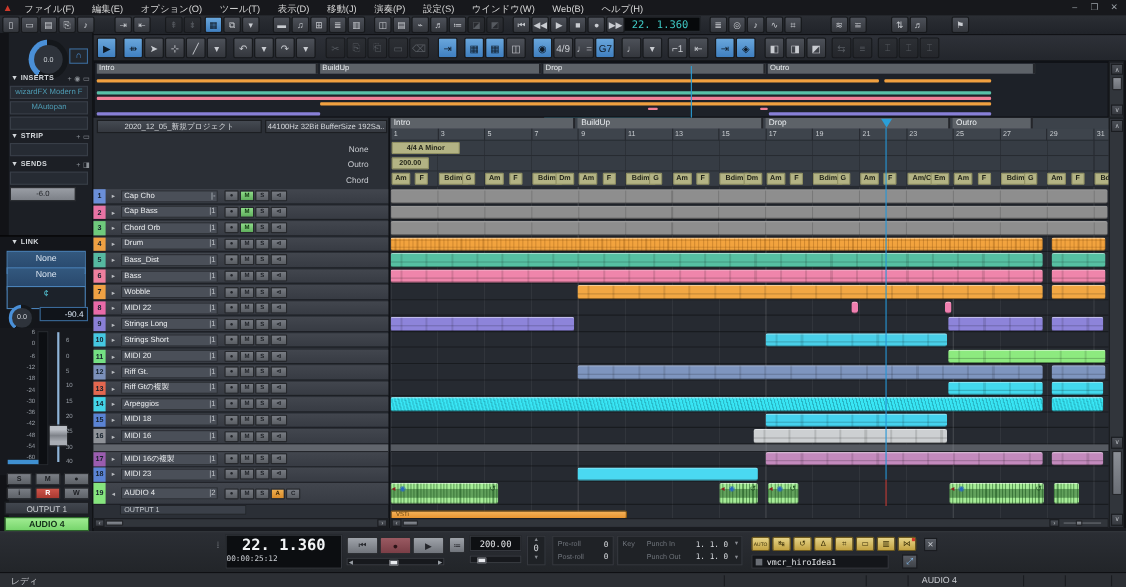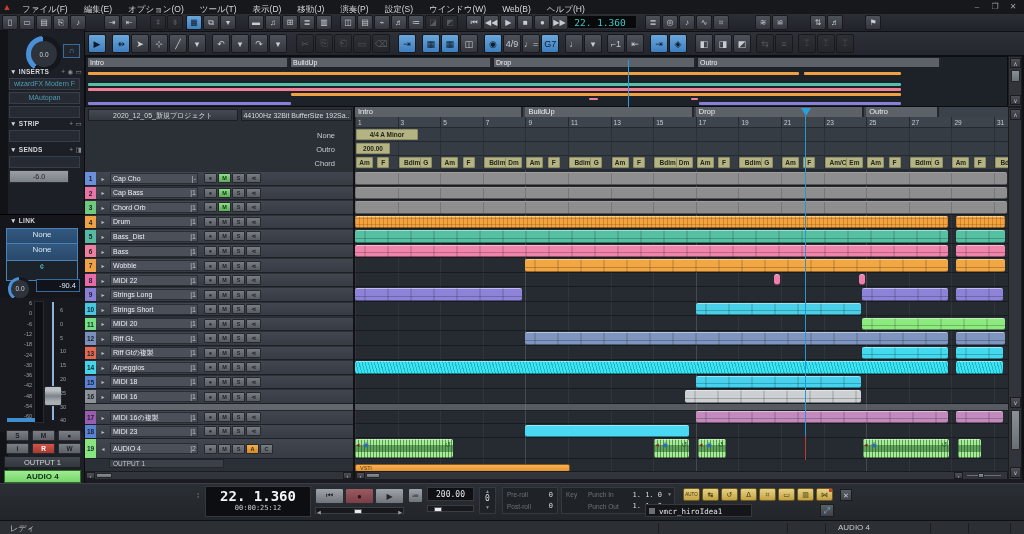--- a/index.html
+++ b/index.html
@@ -680,21 +680,21 @@
     <div class="sbtn" style="left:1px;top:289px;width:11px;height:11px;line-height:11px;">∨</div>
     <div class="shandle" style="left:2px;top:302px;width:9px;height:40px;"></div>
     <div class="sbtn" style="left:1px;bottom:1px;width:11px;height:11px;line-height:11px;">∨</div>
   </div>
   <div class="abs" style="left:1022px;top:56px;width:2px;height:424px;background:#101114;"></div>
 
   <div id="bottombar">
     <div class="abs" style="left:197px;top:7px;color:#8a8e94;font-size:8px;">⁞</div>
     <div class="bb-panel" style="left:205px;top:2px;width:106px;height:31px;background:#0c0e11;">
       <div style="color:#f2f4f6;font-family:'DejaVu Sans Mono',monospace;font-size:14px;font-weight:bold;text-align:center;margin-top:1px;">22. 1.360</div>
-      <div style="color:#c9ccd1;font-family:'DejaVu Sans Mono',monospace;font-size:7px;text-align:center;">00:00:25:12</div>
+      <div style="color:#c9ccd1;font-family:'DejaVu Sans Mono',monospace;font-size:7px;">00:00:25:12</div>
     </div>
     <div class="abs" style="left:315px;top:4px;display:flex;gap:1px;">
       <div class="trbtn" style="width:29px;">⏮</div>
       <div class="trbtn" style="width:29px;background:linear-gradient(#9a5a62,#7a3e46);color:#2a1216;">●</div>
       <div class="trbtn" style="width:29px;">▶</div>
     </div>
     <div class="slider" style="left:315px;top:23px;width:89px;">
       <span class="sarr" style="left:1px;top:1px;">◀</span>
         <span class="sarr" style="right:1px;top:1px;">▶</span>
       <div class="sh" style="left:38px;top:1px;"></div>
@@ -728,21 +728,21 @@
         <div class="ybtn" style="font-size: 4.5px;">AUTO</div>
         <div class="ybtn">↹</div>
         <div class="ybtn">↺</div>
         <div class="ybtn">Δ</div>
         <div class="ybtn">⌗</div>
         <div class="ybtn">▭</div>
         <div class="ybtn">▥</div>
         <div class="ybtn">⋈<div style="position: absolute; right: 0px; top: 0px; width: 3px; height: 3px; background: rgb(208, 58, 42);"></div></div>
       </div>
     <div class="abs" style="left:840px;top:5px;width:12px;height:12px;background:linear-gradient(#5a5e66,#3e4248);border:1px solid #1a1c20;color:#c9ccd1;font-size:7px;text-align:center;line-height:11px;">✕</div>
-    <div class="bb-panel" style="left:645px;top:20px;width:107px;height:13px;background:#14161a;">
+    <div class="bb-panel" style="left:683px;top:20px;width:125px;height:13px;background:#14161a;">
       <span style="position:absolute;left:3px;top:3px;width:6px;height:6px;background:#6a6e75;"></span>
       <span style="position:absolute;left:13px;top:2px;color:#e3e5e8;font-size:7.5px;font-family:'DejaVu Sans Mono',monospace;">vmcr_hiroIdea1</span>
     </div>
     <div class="abs" style="left:820px;top:20px;width:14px;height:13px;background:linear-gradient(#5a5e66,#3e4248);border:1px solid #1a1c20;color:#7fb2e0;font-size:8px;text-align:center;line-height:12px;">⤢</div>
   </div>
 
   <div id="statusbar">
     <span style="position:absolute;left:10px;top:2px;">レディ</span>
     <span style="position:absolute;left:838px;top:2px;">AUDIO 4</span>
     <span class="sdiv" style="left:658px;"></span>

